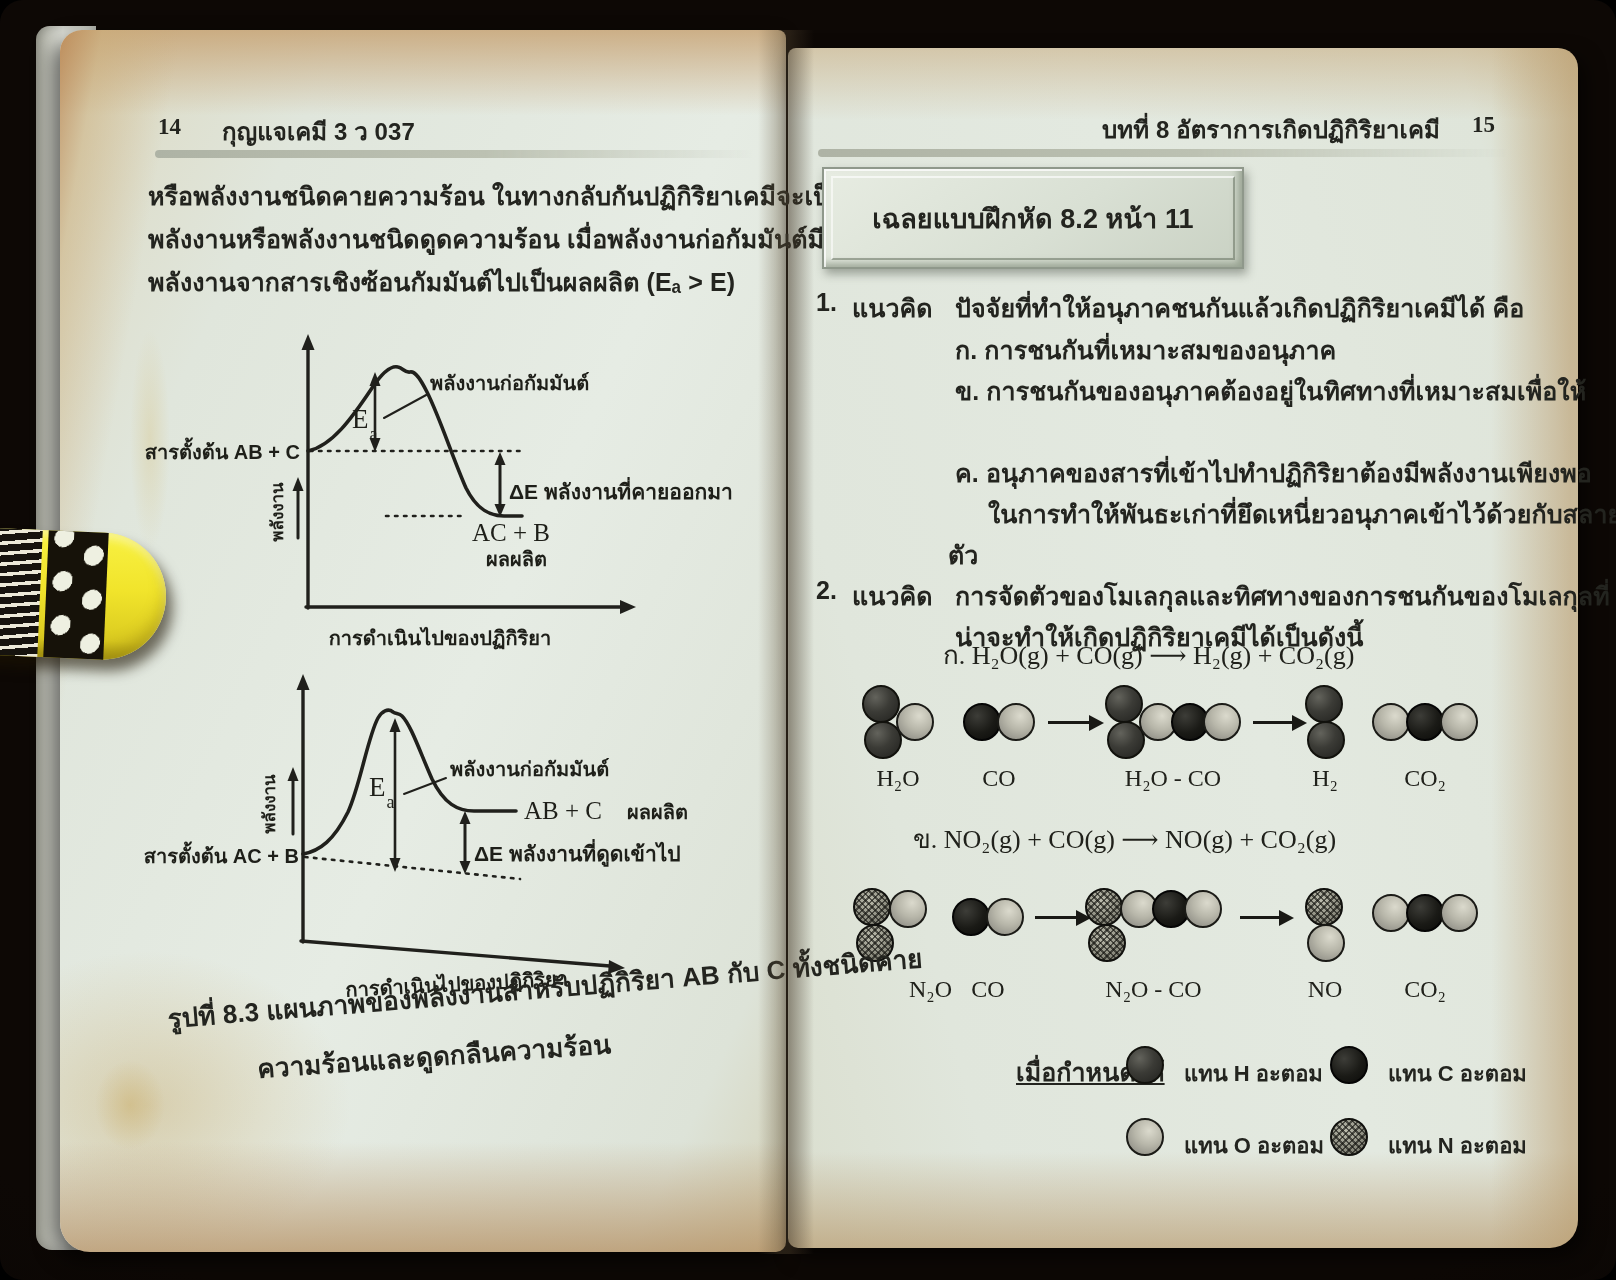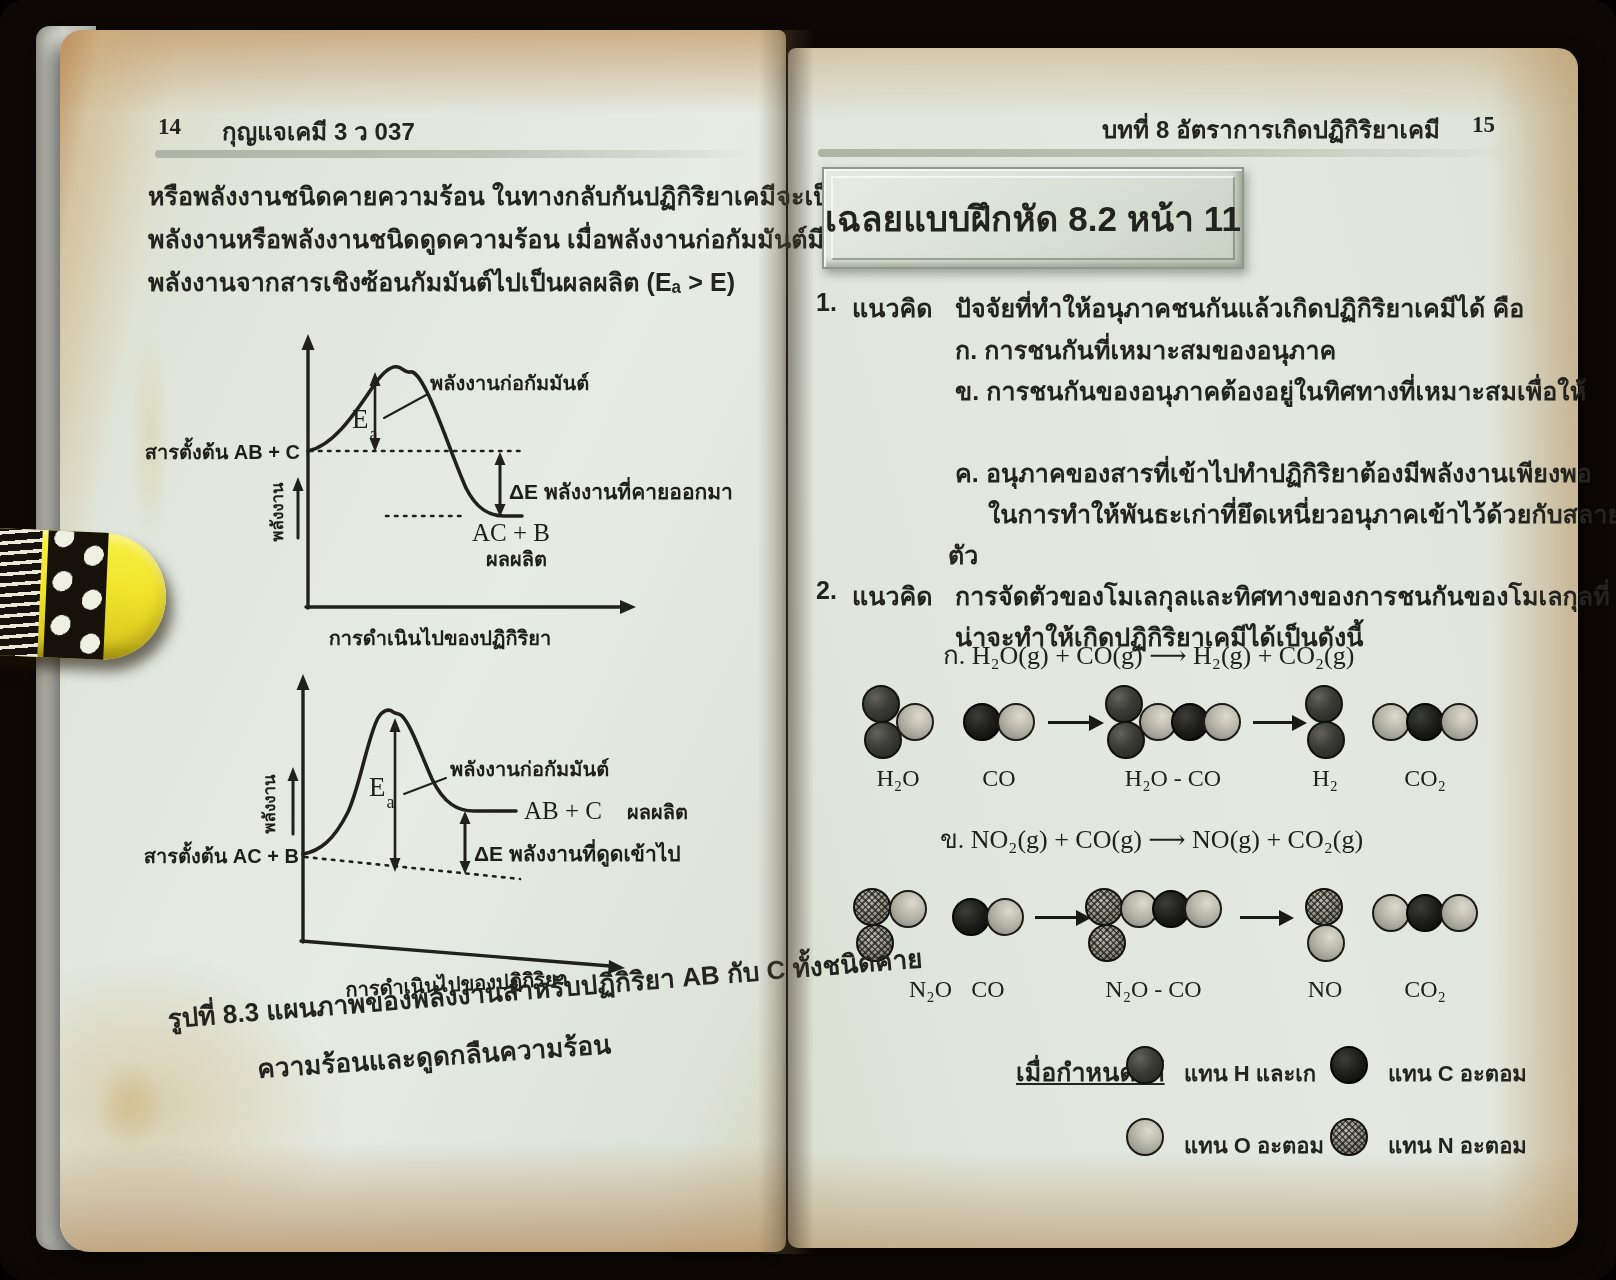--- a/index.html
+++ b/index.html
@@ -40,21 +40,21 @@
     filter:blur(.4px); }
 
   
   .answer-box { position:absolute; left:822px; top:167px; width:418px; height:98px; z-index:2;
     background:linear-gradient(145deg,#e7ece2 0%, #d9e0d4 55%, #c9d1c3 100%);
     border:2px solid #8f988b;
     box-shadow:inset 2px 2px 0 rgba(255,255,255,.75), inset -4px -4px 7px rgba(118,130,112,.6), 3px 5px 9px rgba(48,56,44,.4);
     display:flex; align-items:center; justify-content:center; }
   .answer-box::before { content:""; position:absolute; inset:7px;
     border:2px solid rgba(104,114,98,.55); border-top-color:rgba(255,255,255,.65); border-left-color:rgba(255,255,255,.55); }
-  .answer-box-title { font-size:35px; font-weight:700; position:relative; }
+  .answer-box-title { font-size:27px; font-weight:700; position:relative; }
 
   
   .mol-row { position:absolute; z-index:2; }
   .molecule { position:absolute; top:0; }
   .atom { position:absolute; width:38px; height:38px; border-radius:50%; box-sizing:border-box; }
   .atom-h { background:radial-gradient(circle at 34% 30%, #63635c 0%, #3b3b36 45%, #21211e 100%); border:2px solid #12120d; }
   .atom-c { background:radial-gradient(circle at 36% 32%, #3d3d38 0%, #1a1a16 55%, #0b0b09 100%); border:2px solid #050505; }
   .atom-o { background:radial-gradient(circle at 62% 32%, #dbdacd 0%, #b8b7aa 45%, #82817a 100%); border:2.5px solid #1b1b17; }
   .atom-n { border:2.5px solid #11110e;
     background-color:#8e8e83;
@@ -234,21 +234,21 @@
       </div>
       <div class="mol-label" style="left: 420px; top: 80px; width: 90px;">H₂</div>
       <div class="molecule" style="left: 512px; width: 106px;">
         <div class="atom atom-o" style="left: 0px; top: 18px;"></div>
         <div class="atom atom-c" style="left: 34px; top: 18px;"></div>
         <div class="atom atom-o" style="left: 68px; top: 18px;"></div>
       </div>
       <div class="mol-label" style="left: 487px; top: 80px; width: 156px;">CO₂</div>
     </div>
 
-  <div class="t eq" style="left:940px;top:818px;z-index:2;">ข. NO₂(g) + CO(g) ⟶ NO(g) + CO₂(g)</div>
+  <div class="t eq" style="left:913px;top:818px;z-index:2;">ข. NO₂(g) + CO(g) ⟶ NO(g) + CO₂(g)</div>
 
   <div class="mol-row" style="left:850px;top:888px;width:735px;height:130px;">
       <div class="molecule" style="left: 3px; width: 74px;">
         <div class="atom atom-n" style="left: 0px; top: 0px;"></div>
         <div class="atom atom-o" style="left: 36px; top: 2px;"></div>
         <div class="atom atom-n" style="left: 3px; top: 36px;"></div>
       </div>
       <div class="mol-label" style="left: -22px; top: 88px; width: 124px; text-align: right;">N₂O</div>
       <div class="molecule" style="left: 102px; width: 72px;">
         <div class="atom atom-c" style="left: 0px; top: 10px;"></div>
@@ -273,21 +273,21 @@
       <div class="molecule" style="left: 522px; width: 106px;">
         <div class="atom atom-o" style="left: 0px; top: 6px;"></div>
         <div class="atom atom-c" style="left: 34px; top: 6px;"></div>
         <div class="atom atom-o" style="left: 68px; top: 6px;"></div>
       </div>
       <div class="mol-label" style="left: 497px; top: 88px; width: 156px;">CO₂</div>
     </div>
 
   <div class="t thai" style="left:1016px;top:1052px;text-decoration:underline;">เมื่อกำหนดให้</div>
   <div class="legend-circle atom-h" style="left:1126px;top:1046px;"></div>
-  <div class="legend-label" style="left:1184px;top:1056px;">แทน H และเก</div>
+  <div class="legend-label" style="left:1184px;top:1056px;">แทน H อะตอม</div>
   <div class="legend-circle atom-c" style="left:1330px;top:1046px;"></div>
   <div class="legend-label" style="left:1388px;top:1056px;">แทน C อะตอม</div>
   <div class="legend-circle atom-o" style="left:1126px;top:1118px;"></div>
   <div class="legend-label" style="left:1184px;top:1128px;">แทน O อะตอม</div>
   <div class="legend-circle atom-n" style="left:1330px;top:1118px;"></div>
   <div class="legend-label" style="left:1388px;top:1128px;">แทน N อะตอม</div>
 
   <div class="stain" style="left:95px;top:1060px;width:70px;height:90px;background:radial-gradient(closest-side, rgba(200,168,92,.4), rgba(200,168,92,0));"></div>
   <div class="stain" style="left:130px;top:330px;width:40px;height:220px;background:radial-gradient(closest-side, rgba(214,194,130,.35), rgba(214,194,130,0));"></div>
 

